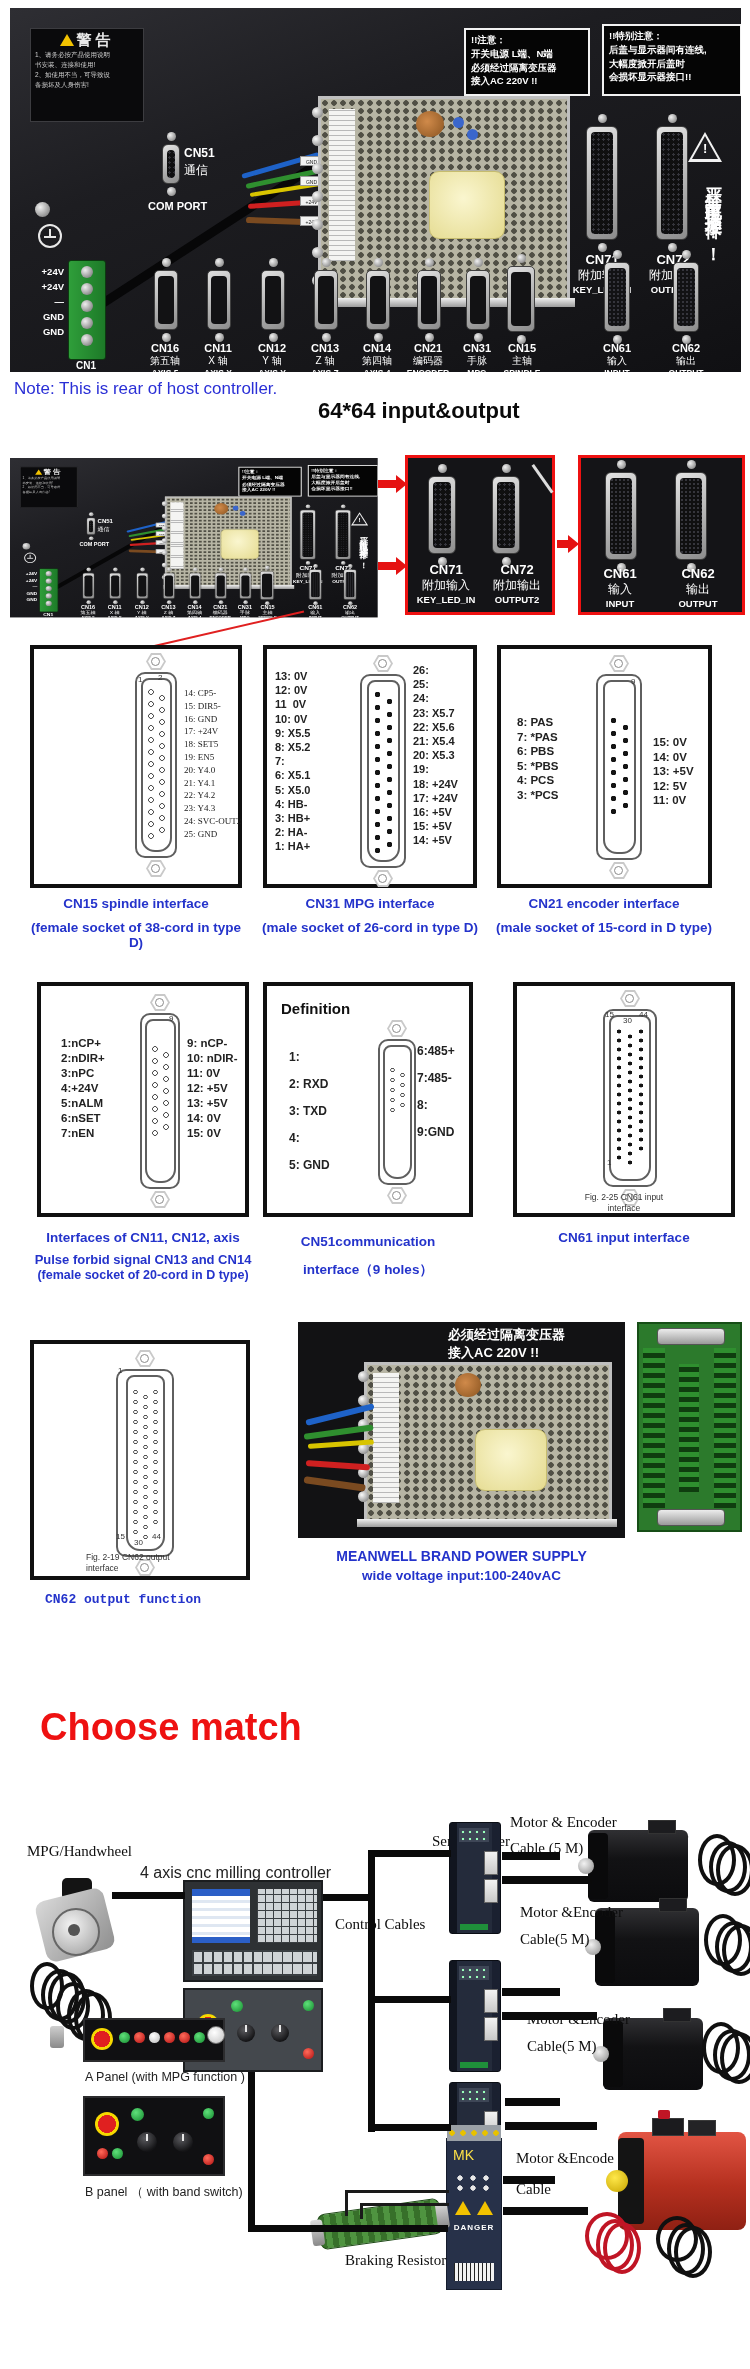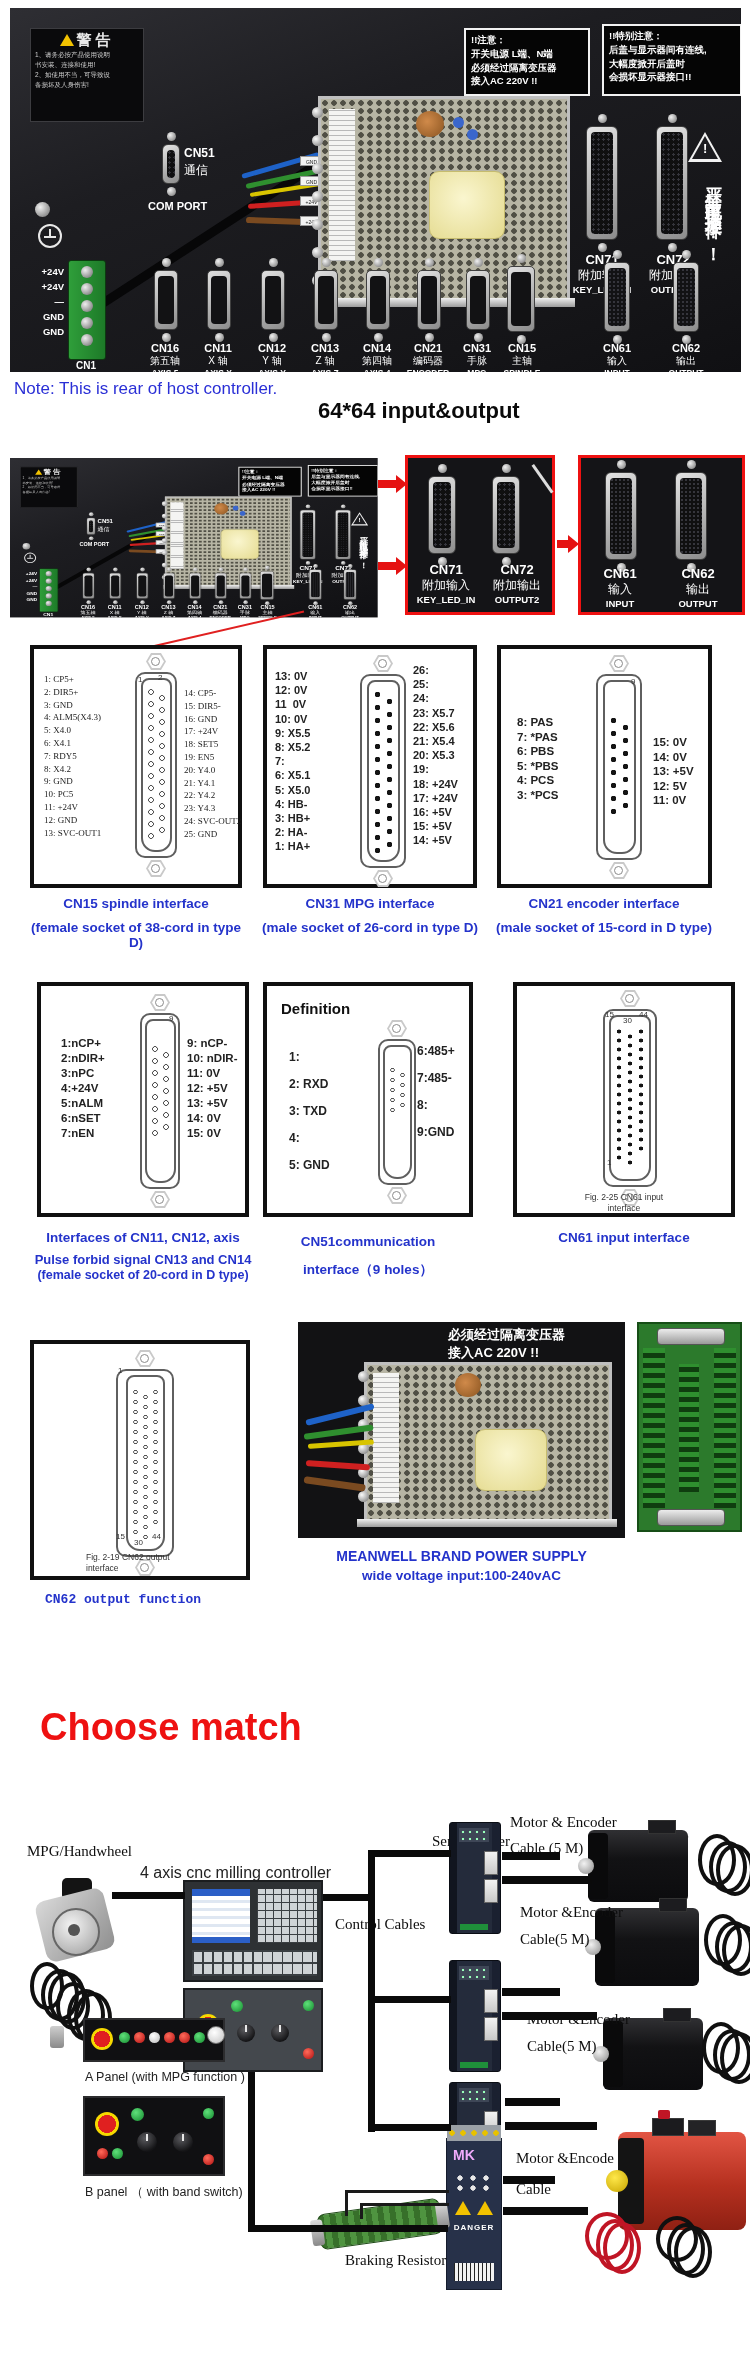--- a/index.html
+++ b/index.html
@@ -149,21 +149,21 @@
   .motor .shaft{position:absolute;left:-10px;top:50%;width:16px;height:16px;margin-top:-8px;border-radius:50%;
                 background:radial-gradient(circle at 38% 35%,#f2f2f2,#8a8a8a)}
   .motor .jbox{position:absolute;right:12%;top:-10px;width:26px;height:12px;background:#1c1c1f;border:1px solid #333}
   .coil{position:absolute;width:30px;height:44px;border:4px solid #101010;border-radius:50%}
   .coil:before{content:"";position:absolute;left:7px;top:3px;width:30px;height:44px;border:4px solid #101010;border-radius:50%}
   .coil:after{content:"";position:absolute;left:14px;top:6px;width:30px;height:44px;border:4px solid #101010;border-radius:50%}
   .coil.redc,.coil.redc:before,.coil.redc:after{border-color:#c01525}
   .mk{position:absolute;left:446px;top:2138px;width:54px;height:150px;background:#273149;border:1px solid #141b2c}
   .mk .top{position:absolute;left:0;top:-14px;width:54px;height:16px;background:#9aa0a6;
            background-image:radial-gradient(circle at 5px 8px,#e8c200 2.5px,transparent 3px);background-size:11px 16px}
-  .mk .logo{position:absolute;left:6px;top:8px;color:#f0abfc;font-weight:bold;font-size:14px}
+  .mk .logo{position:absolute;left:6px;top:8px;color:#fde047;font-weight:normal;font-size:14px}
   .mk .dots{position:absolute;left:8px;top:34px;width:38px;height:18px;
             background-image:radial-gradient(circle at 5px 5px,#e8e8e8 2.4px,transparent 2.9px);background-size:13px 10px}
   .mk .wt{position:absolute;width:0;height:0;border-left:8px solid transparent;border-right:8px solid transparent;
           border-bottom:14px solid #f2c200}
   .mk .danger{position:absolute;left:0;width:54px;text-align:center;color:#fff;font-size:8px;font-weight:bold;letter-spacing:1px}
   .mk .stick{position:absolute;left:7px;bottom:8px;width:40px;height:18px;background:#f2f2f2;
              background-image:repeating-linear-gradient(90deg,#222 0 1px,transparent 1px 4px)}
   .resistor{position:absolute;left:318px;top:2206px;width:122px;height:34px;transform:rotate(-8deg);
             background:repeating-linear-gradient(90deg,#37702a 0 6px,#4f9440 6px 12px);border-radius:8px;border:1px solid #1e4a16}
   .resistor:before{content:"";position:absolute;left:-8px;top:4px;width:12px;height:26px;background:linear-gradient(#ddd,#888);border-radius:3px}
@@ -689,21 +689,20 @@
   <div class="dlab" style="left:84px;top:108px;width:66px">
     <div class="cid">CN62</div>
     <div class="ccn">输出</div>
     <div class="cen">OUTPUT</div>
   </div>
 </div>
 
 <div class="rline" style="left:150px;top:646px;width:158px;transform:rotate(-13deg)"></div>
 
 <div class="pinbox" style="left:30px;top:645px;width:212px;height:243px">
-  <div class="plist serifp" style="left:10px;top:24px;line-height:12.8px"><div>1: CP5+</div><div>2: DIR5+</div><div>3: GND</div><div>4: ALM5(X4.3)</div><div>5: X4.0</div><div>6: X4.1</div><div>7: RDY5</div><div>8: X4.2</div><div>9: GND</div><div>10: PC5</div><div>11: +24V</div><div>12: GND</div><div>13: SVC-OUT1</div></div>
   <div class="ddraw" style="left:92px;top:4px;width:60px">
     <div class="nut"></div>
     <div class="dshell" style="width:42px;height:186px">
         <div class="dface" style="height:174px">
           <div class="pH" style="height:156px"></div>
           <div class="pH" style="height:144px;margin-top:6px"></div>
         </div>
       </div>
     <div class="nut"></div>
   </div>

